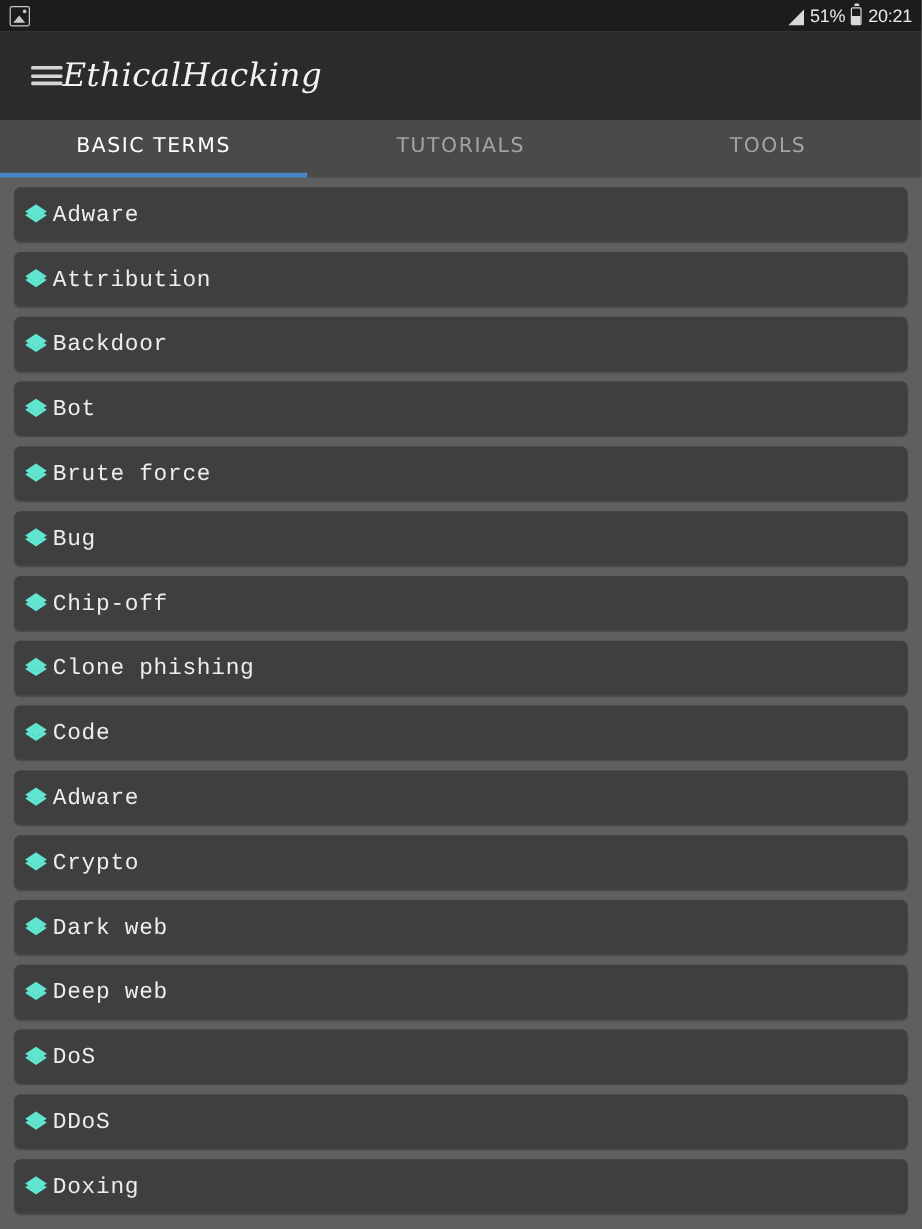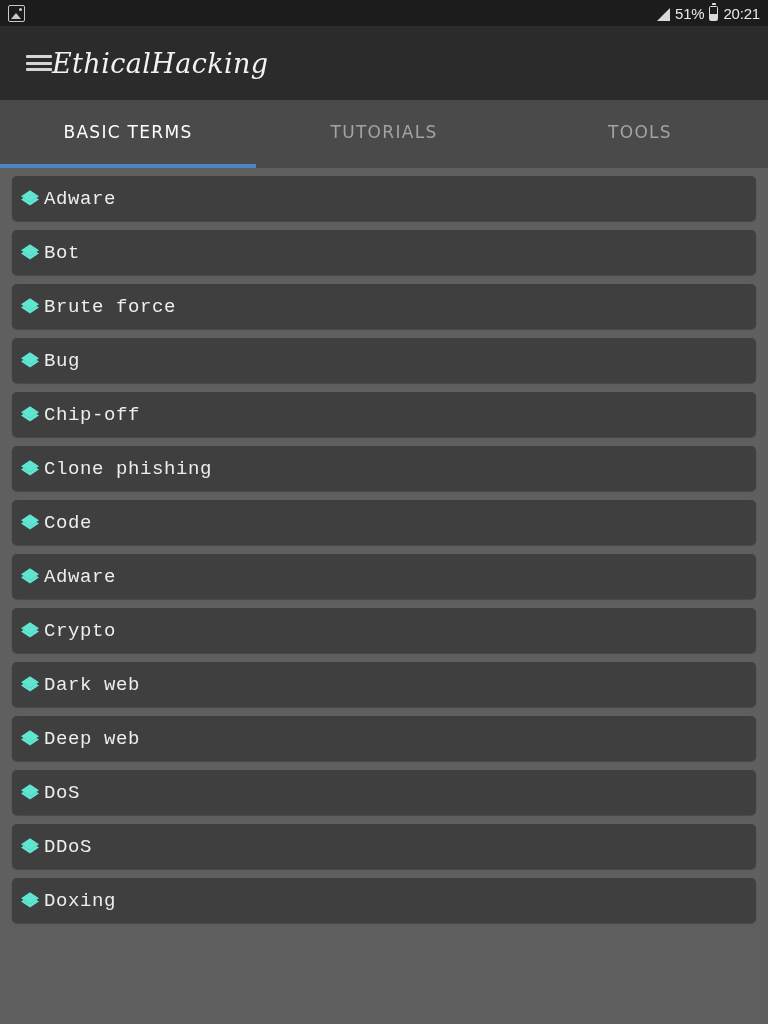--- a/index.html
+++ b/index.html
@@ -118,21 +118,21 @@
     color: #f2f2f2;
     font-size: 27px;
     font-family: "DejaVu Serif", serif;
     font-style: italic;
     font-weight: 400;
     letter-spacing: 0.4px;
   }
 
   
   .tab-bar {
-    height: 68px;
+    height: 48px;
     background: #4a4a4a;
     display: flex;
     position: relative;
     flex: 0 0 auto;
   }
   .tab {
     flex: 1 1 0;
     display: flex;
     align-items: center;
     justify-content: center;
@@ -232,20 +232,34 @@
           <path d="M12 3.2 L21 9.2 L12 15.2 L3 9.2 Z" fill="#5fe5d0"></path>
           <path d="M3 12.4 L5.6 10.7 L12 14.9 L18.4 10.7 L21 12.4 L12 18.4 Z" fill="#5fe5d0"></path>
         </svg>
         <span class="term-label">Adware</span>
       </div>
       <div class="term-card">
         <svg class="layers-icon" viewBox="0 0 24 24">
           <path d="M12 3.2 L21 9.2 L12 15.2 L3 9.2 Z" fill="#5fe5d0"></path>
           <path d="M3 12.4 L5.6 10.7 L12 14.9 L18.4 10.7 L21 12.4 L12 18.4 Z" fill="#5fe5d0"></path>
         </svg>
+        <span class="term-label">Attribution</span>
+      </div>
+      <div class="term-card">
+        <svg class="layers-icon" viewBox="0 0 24 24">
+          <path d="M12 3.2 L21 9.2 L12 15.2 L3 9.2 Z" fill="#5fe5d0"></path>
+          <path d="M3 12.4 L5.6 10.7 L12 14.9 L18.4 10.7 L21 12.4 L12 18.4 Z" fill="#5fe5d0"></path>
+        </svg>
+        <span class="term-label">Backdoor</span>
+      </div>
+      <div class="term-card">
+        <svg class="layers-icon" viewBox="0 0 24 24">
+          <path d="M12 3.2 L21 9.2 L12 15.2 L3 9.2 Z" fill="#5fe5d0"></path>
+          <path d="M3 12.4 L5.6 10.7 L12 14.9 L18.4 10.7 L21 12.4 L12 18.4 Z" fill="#5fe5d0"></path>
+        </svg>
         <span class="term-label">Bot</span>
       </div>
       <div class="term-card">
         <svg class="layers-icon" viewBox="0 0 24 24">
           <path d="M12 3.2 L21 9.2 L12 15.2 L3 9.2 Z" fill="#5fe5d0"></path>
           <path d="M3 12.4 L5.6 10.7 L12 14.9 L18.4 10.7 L21 12.4 L12 18.4 Z" fill="#5fe5d0"></path>
         </svg>
         <span class="term-label">Brute force</span>
       </div>
       <div class="term-card">

